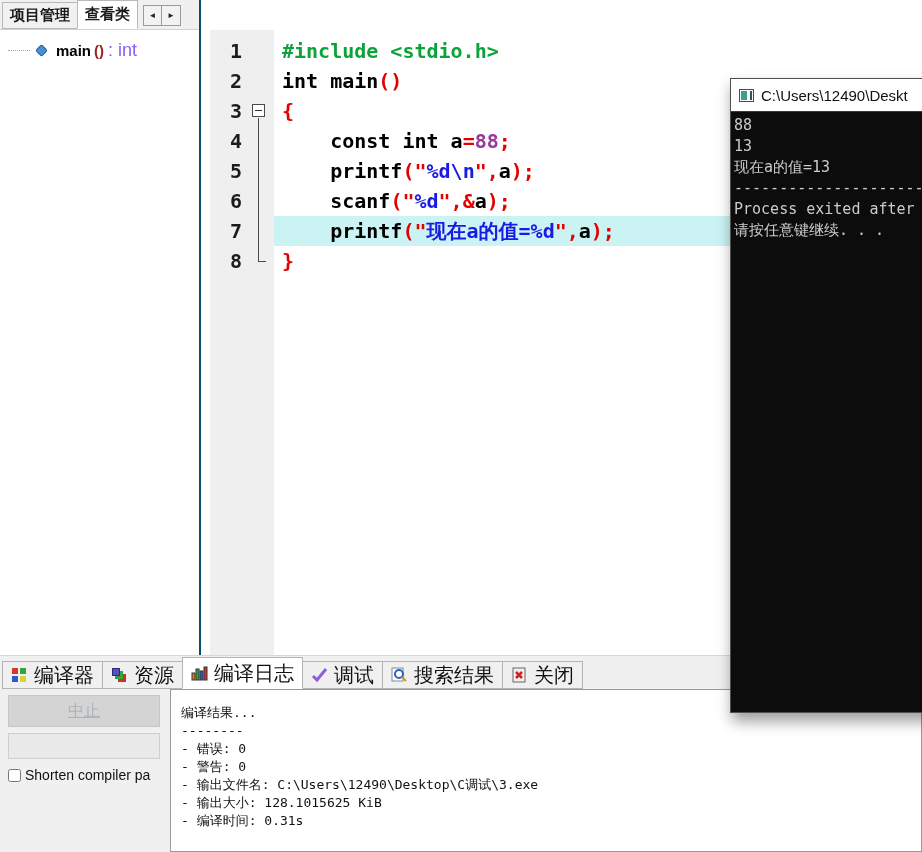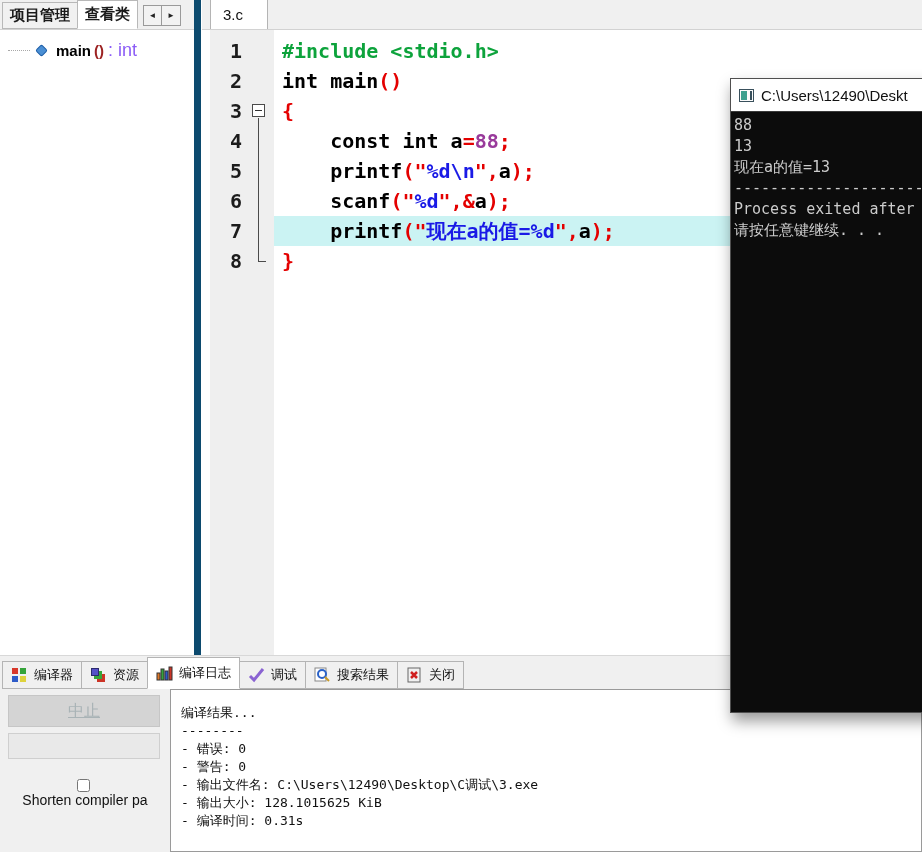--- a/index.html
+++ b/index.html
@@ -1,21 +1,21 @@
 <!DOCTYPE html>
 <html><head>
 <meta charset="utf-8">
 <style>
   * { margin:0; padding:0; box-sizing:border-box; }
   html,body { width:922px; height:852px; overflow:hidden; }
   body { font-family:"Liberation Sans", sans-serif; background:#fff; }
   .app { position:relative; width:922px; height:852px; background:#fff; overflow:hidden; }
 
   
-  .sidebar { position:absolute; left:0; top:0; width:201px; height:655px; border-right:7px solid #0c4a6e; background:#fff; }
+  .sidebar { position:absolute; left:0; top:0; width:201px; height:655px; border-right:2px solid #0c4a6e; background:#fff; }
   .side-tabbar { height:30px; background:#f0f0f0; border-bottom:1px solid #d2d2d2; display:flex; align-items:flex-end; padding-left:2px; }
   .stab { height:27px; padding:0 7px; display:flex; align-items:center; font-size:15px; font-weight:700; color:#1a1a1a;
           border:1px solid #b8b8b8; background:#f1f1f1; margin-right:-1px; }
   .stab.active { background:#fff; border-bottom:1px solid #fff; height:29px; position:relative; z-index:2;margin-top:36px; }
   .scroller { display:flex; margin-left:6px; margin-bottom:3px; }
   .scroll-btn { width:19px; height:21px; border:1px solid #9a9a9a; background:#f2f2f2; font-size:8px; color:#222;
                 display:flex; align-items:center; justify-content:center; cursor:default; }
   .scroll-btn + .scroll-btn { border-left:none; }
   .tree { padding:10px 0 0 8px; }
   .tree-item { display:flex; align-items:center; font-size:15px; height:20px; }
@@ -47,35 +47,35 @@
   .fold-foot { position:absolute; left:8px; top:15px; width:8px; height:1px; background:#4a4a4a; }
   .seg-g { color:#0da33c; }
   .seg-k { color:#000000; }
   .seg-r { color:#e40000; }
   .seg-p { color:#993a9b; }
   .seg-b { color:#1a1ae6; }
 
   
   .bottom { position:absolute; left:0; top:655px; right:0; bottom:0; background:#f0f0f0; border-top:1px solid #d8d8d8; }
   .bottom-tabbar { height:33px; display:flex; align-items:flex-end; padding-left:2px; background:#f0f0f0; }
-  .btab { height:28px; padding:0 8px; display:flex; align-items:center; gap:6px; font-size:13px; color:#111;
+  .btab { height:28px; padding:0 8px; display:flex; align-items:center; gap:6px; font-size:20px; color:#111;
           border:1px solid #b4b4b4; background:#f0f0f0; margin-right:-1px; }
   .btab.active { background:#fff; border-bottom:1px solid #fff; height:32px; position:relative; z-index:2; }
   .btab .lbl { white-space:nowrap; }
   .ic { position:relative; width:17px; height:16px; display:inline-block; flex:none; }
   .ic-grid i { position:absolute; left:1px; top:1px; width:6px; height:6px; background:#d8372a;
                box-shadow:8px 0 0 #35a43a, 0 8px 0 #2d5bc8, 8px 8px 0 #ded23c; }
   .ic-res i { position:absolute; left:1px; top:1px; width:8px; height:8px; background:#5550c8; border:1px solid #2c2c6e;
               box-shadow:3px 3px 0 #35a43a, 6px 6px 0 #cc3426; }
   .bottom-body { position:absolute; top:33px; left:0; right:0; bottom:0; }
   .bottom-left { position:absolute; left:0; top:0; width:170px; bottom:0; background:#f0f0f0; padding:6px 8px; }
   .abort-btn { width:152px; height:32px; background:#d4d4d4; border:1px solid #c6c6c6; color:#a9b3b6;
                font-size:16px; font-family:"Liberation Sans", sans-serif;text-decoration:underline; }
   .progress-field { width:152px; height:26px; margin-top:6px; background:#e9e9e9; border:1px solid #cfcfcf; }
-  .chk-row { display:flex; align-items:center; margin-top:20px; font-size:14px; color:#111; white-space:nowrap; overflow:hidden;flex-direction:column; }
+  .chk-row { display:flex; align-items:center; margin-top:8px; font-size:14px; color:#111; white-space:nowrap; overflow:hidden; }
   .chk-row input { width:13px; height:13px; margin-right:4px; flex:none; }
   .log-area { position:absolute; left:170px; top:0; right:0; bottom:0; background:#fff; border:1px solid #9a9a9a; }
   .log-text { padding:14px 26px 0 10px; font-family:"DejaVu Sans Mono", monospace; font-size:13px; line-height:18px;
               color:#111; white-space:pre; }
 
   
   .console { position:absolute; left:730px; top:78px; width:230px; height:635px; z-index:10;
              border:1px solid #4f4f4f; background:#0c0c0c; box-shadow:2px 8px 14px rgba(0,0,0,.40); }
   .console-title { height:33px; background:#ffffff; display:flex; align-items:center; padding-left:8px;
                    font-size:15px; color:#111; border-bottom:1px solid #3a3a3a; white-space:nowrap; overflow:hidden; }
@@ -113,25 +113,20 @@
         <span class="tree-dots"></span>
         <span class="method-ic"></span>
         <span class="tree-name">main</span>
         <span class="tree-parens">()</span>
         <span class="tree-suffix">: int</span>
       </div>
     </div>
   </div>
 
   <div class="editor">
-    <div class="file-tabbar">
-      <div class="ftab">
-        <span>3.c</span>
-      </div>
-    </div>
     <div class="code-area">
       <div class="gutter-bg"></div>
       <div class="code-lines">
           <div class="code-line">
             <span class="gutter-num">1</span>
             <span class="fold-col"></span>
             <span class="code-text"><span class="seg-g">#include &lt;stdio.h&gt;</span></span>
           </div>
           <div class="code-line">
             <span class="gutter-num">2</span>

